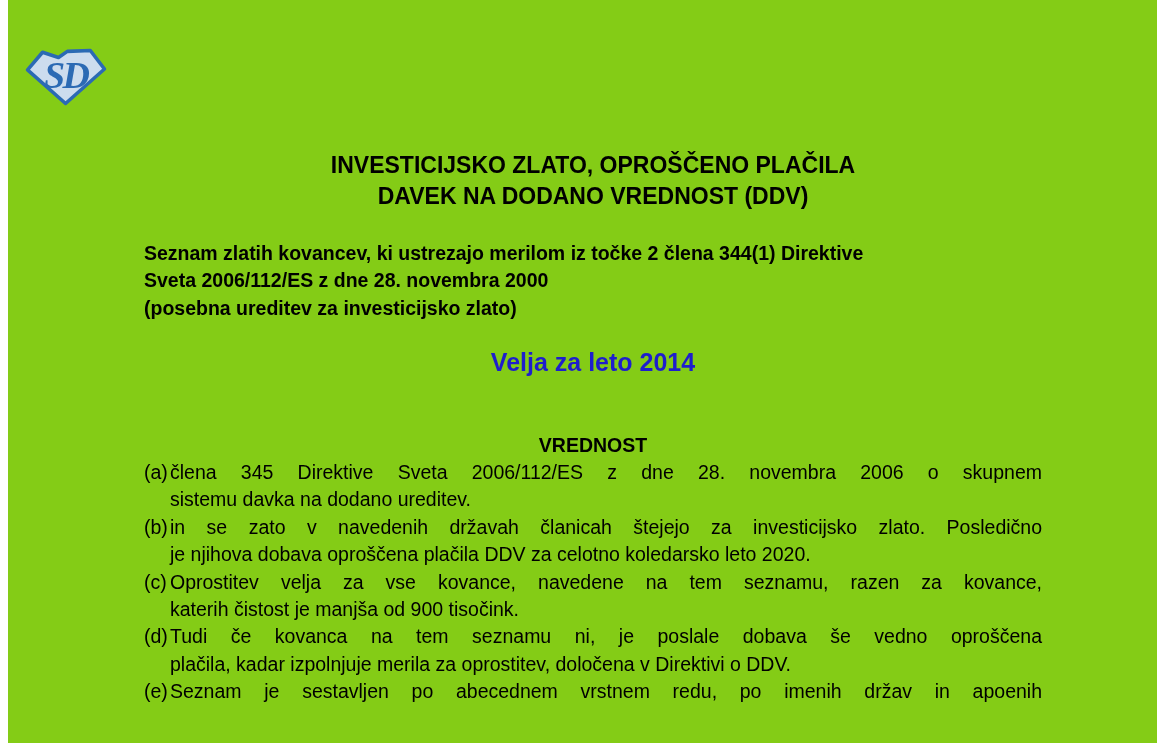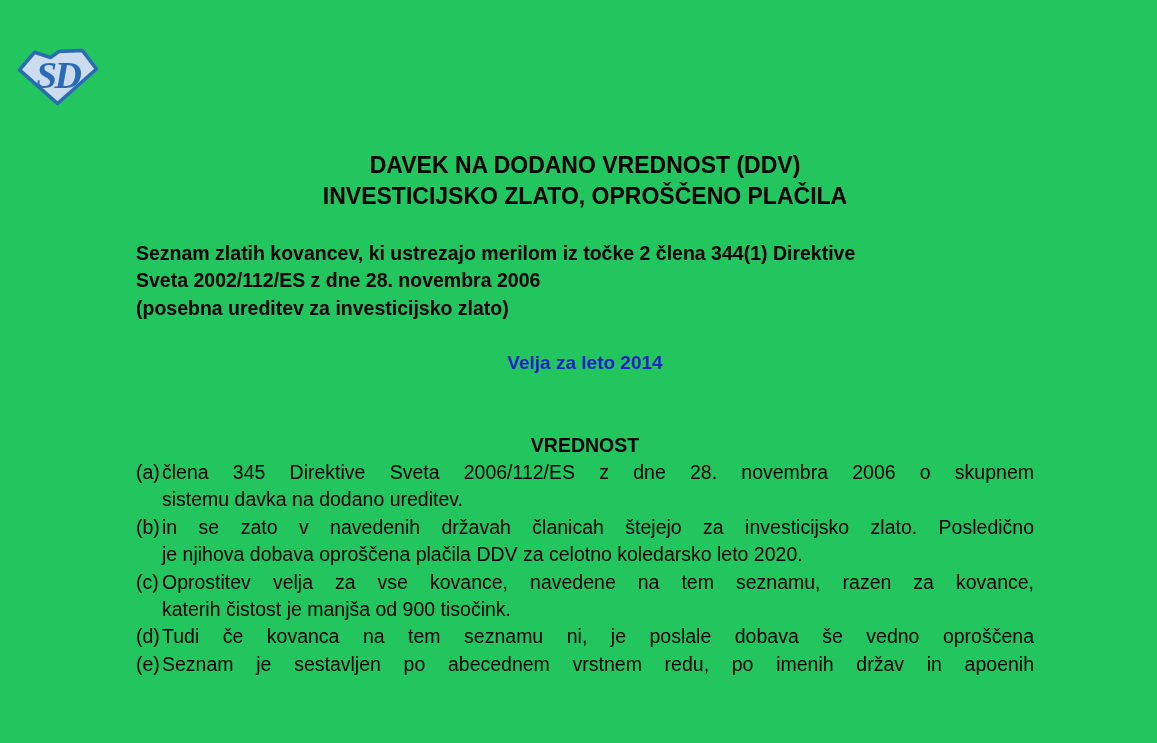--- a/index.html
+++ b/index.html
@@ -8,21 +8,22 @@
     height: 743px;
     overflow: hidden;
     background: #ffffff;
     color: #000000;
     font-family: "Liberation Sans", sans-serif;
     position: relative;
   }
   .page {
     position: absolute;
     inset: 0;
-    background: #22c55e;
+    background: #84cc16;
+    margin-left: 8px;
   }
   .logo {
     position: absolute;
     left: 16px;
     top: 46px;
     width: 84px;
     height: 62px;
   }
   .content {
     position: absolute;
@@ -40,21 +41,21 @@
   }
   .doc-subtitle {
     margin-top: 28px;
     font-size: 19.5px;
     font-weight: 700;
     line-height: 27.4px;
     white-space: nowrap;
   }
   .validity {
     margin-top: 27px;
-    font-size: 19px;
+    font-size: 25px;
     font-weight: 700;
     line-height: 27.4px;
     text-align: center;
   }
   .pojasnilo-heading {
     margin-top: 55px;
     font-size: 19.5px;
     font-weight: 700;
     line-height: 27.4px;
     text-align: center;
@@ -84,27 +85,27 @@
 <div class="page">
 
   <svg class="logo" viewBox="0 0 95 68" xmlns="http://www.w3.org/2000/svg">
     <polygon points="4,26 21,6 39,12 49,5 75,4 91,25 47,64" fill="#ccdcee" stroke="#2b6ab4" stroke-width="4" stroke-linejoin="round"></polygon>
     <text x="47" y="46" text-anchor="middle" font-size="43" font-weight="bold" font-style="italic" letter-spacing="-3" fill="#2b6ab4" font-family="Liberation Serif, serif">SD</text>
   </svg>
 
   <div class="content">
 
     <div class="doc-title">
+      <div>INVESTICIJSKO ZLATO, OPROŠČENO PLAČILA</div>
       <div>DAVEK NA DODANO VREDNOST (DDV)</div>
-      <div>INVESTICIJSKO ZLATO, OPROŠČENO PLAČILA</div>
     </div>
 
     <div class="doc-subtitle">
       <div>Seznam zlatih kovancev, ki ustrezajo merilom iz točke 2 člena 344(1) Direktive</div>
-      <div>Sveta 2002/112/ES z dne 28. novembra 2006</div>
+      <div>Sveta 2006/112/ES z dne 28. novembra 2000</div>
       <div>(posebna ureditev za investicijsko zlato)</div>
     </div>
 
     <div class="validity" style="color: rgb(30, 30, 205);">Velja za leto 2014</div>
 
     <div class="pojasnilo-heading">VREDNOST</div>
 
     <div class="items">
         <div class="item">
           <div class="marker">(a)</div>
@@ -124,20 +125,21 @@
           <div class="marker">(c)</div>
           <div class="lines">
             <div class="line">Oprostitev velja za vse kovance, navedene na tem seznamu, razen za kovance,</div>
             <div class="line last">katerih čistost je manjša od 900 tisočink.</div>
           </div>
         </div>
         <div class="item">
           <div class="marker">(d)</div>
           <div class="lines">
             <div class="line">Tudi če kovanca na tem seznamu ni, je poslale dobava še vedno oproščena</div>
+            <div class="line last">plačila, kadar izpolnjuje merila za oprostitev, določena v Direktivi o DDV.</div>
           </div>
         </div>
         <div class="item">
           <div class="marker">(e)</div>
           <div class="lines">
             <div class="line">Seznam je sestavljen po abecednem vrstnem redu, po imenih držav in apoenih</div>
           </div>
         </div>
       </div>
 

